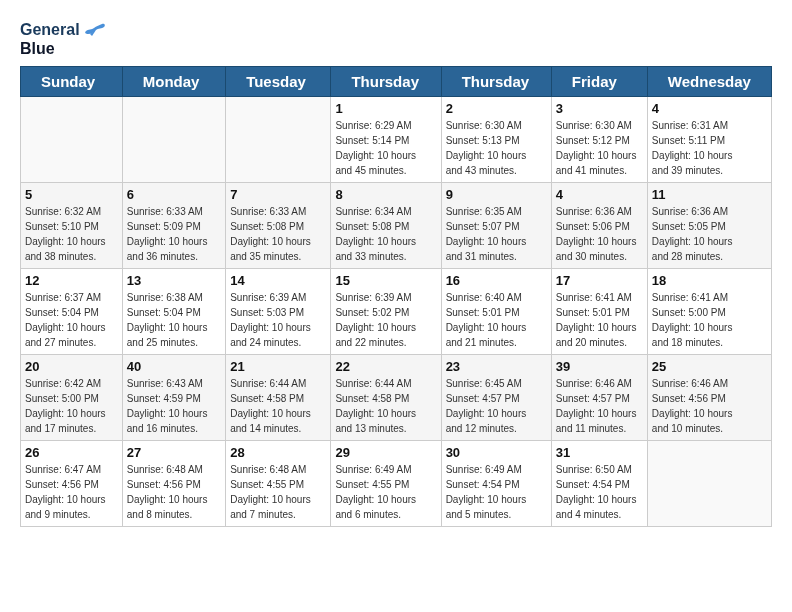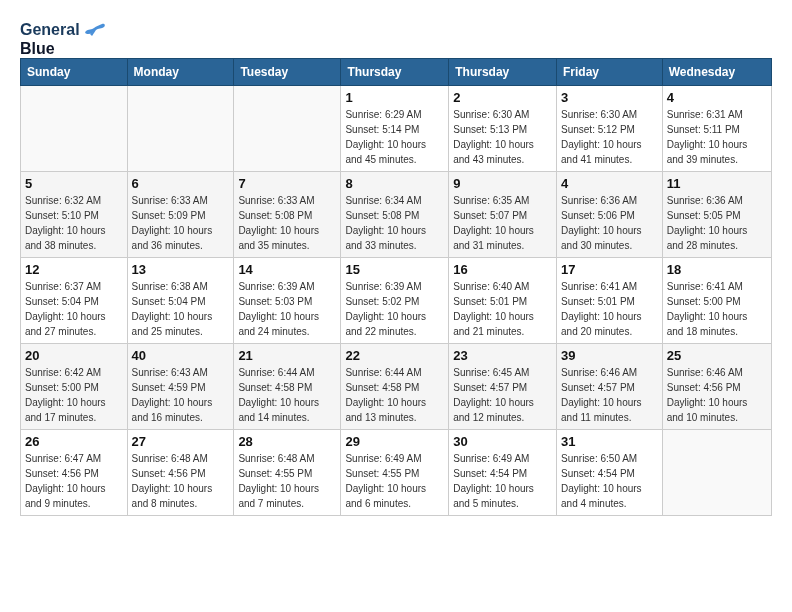--- a/index.html
+++ b/index.html
@@ -7,21 +7,21 @@
       font-family: Arial, sans-serif;
       background: #fff;
       width: 792px;
       min-height: 612px;
       padding: 20px;
     }
     .header {
       display: flex;
       justify-content: space-between;
       align-items: flex-start;
-      margin-bottom: 0;
+      margin-bottom: 8px;
     }
     .logo {
       display: flex;
       flex-direction: column;
       align-items: flex-start;
     }
     .title-section {
       text-align: right;
     }
     .month-year {
@@ -35,23 +35,23 @@
       margin-top: 2px;
     }
     table {
       width: 100%;
       border-collapse: collapse;
       font-size: 11px;
     }
     thead tr th {
       background-color: #2a6496;
       color: #fff;
-      padding: 6px 6px;
+      padding: 6px 20px;
       text-align: left;
-      font-size: 12px;
+      font-size: 15px;
       font-weight: bold;
       border: 1px solid #1a4a70;
       margin-top: 20px;
     }
     tbody tr td {
       border: 1px solid #ccc;
       vertical-align: top;
       padding: 4px;
       width: 113px;
       min-height: 80px;

